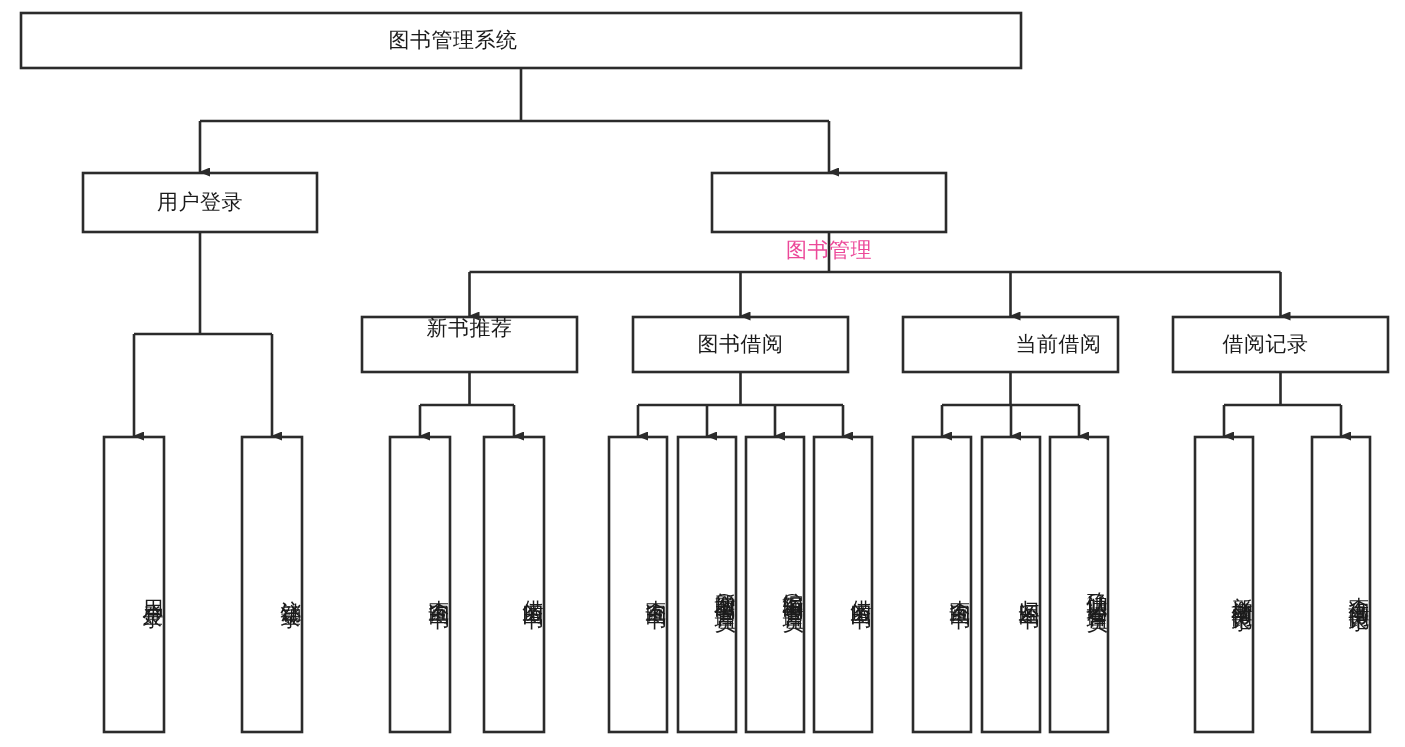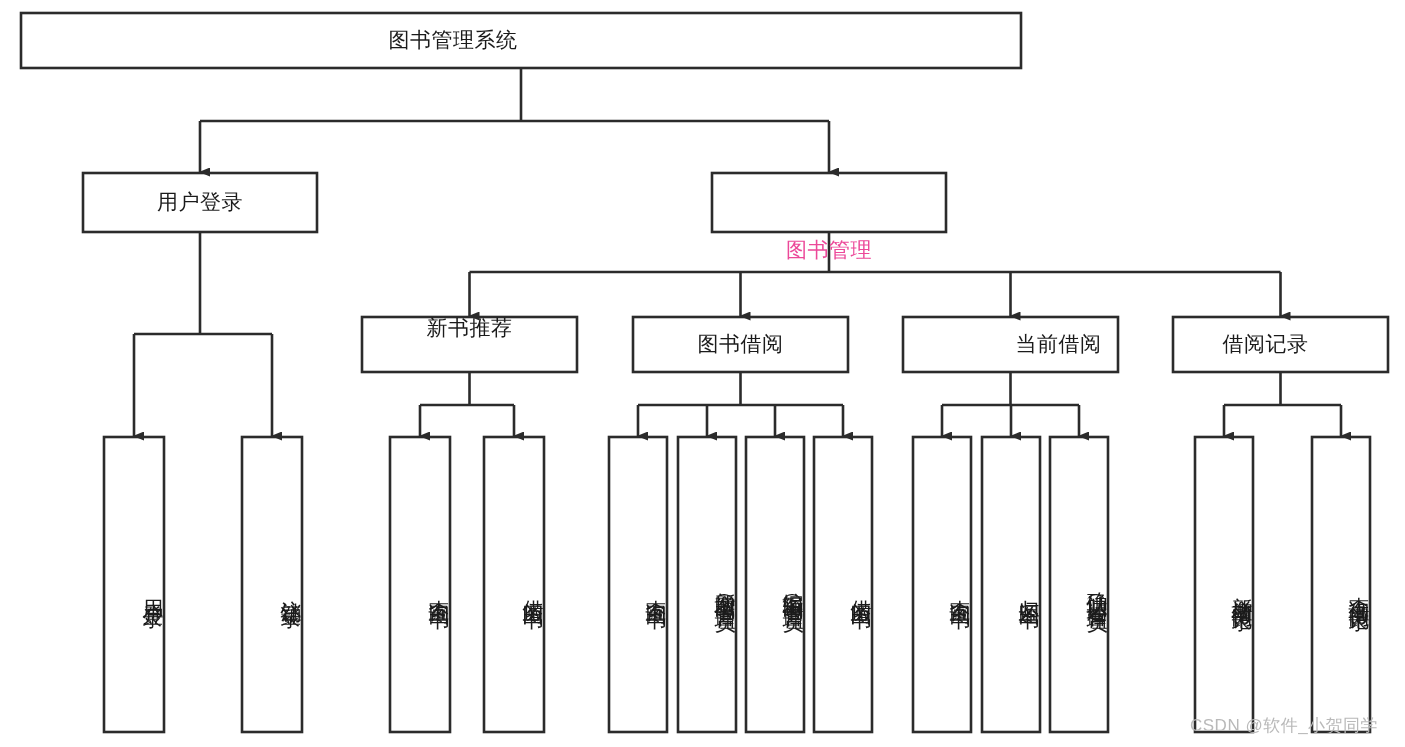--- a/index.html
+++ b/index.html
@@ -140,15 +140,14 @@
       <div class="node-label vertical" style="left: 677px; top: 436px; width: 60px; height: 297px; color: rgb(27, 27, 27);">新增图书（管理员）</div>
       <div class="node-label vertical" style="left: 745px; top: 436px; width: 60px; height: 297px; color: rgb(27, 27, 27);">编辑图书（管理员）</div>
       <div class="node-label vertical" style="left: 813px; top: 436px; width: 60px; height: 297px; color: rgb(27, 27, 27);">借阅图书</div>
       <div class="node-label vertical" style="left: 912px; top: 436px; width: 60px; height: 297px; color: rgb(27, 27, 27);">查询图书</div>
       <div class="node-label vertical" style="left: 981px; top: 436px; width: 60px; height: 297px; color: rgb(27, 27, 27);">归还图书</div>
       <div class="node-label vertical" style="left: 1049px; top: 436px; width: 60px; height: 297px; color: rgb(27, 27, 27);">确认归还（管理员）</div>
       <div class="node-label vertical" style="left: 1194px; top: 436px; width: 60px; height: 297px; color: rgb(27, 27, 27);">新增借阅记录</div>
       <div class="node-label vertical" style="left: 1311px; top: 436px; width: 60px; height: 297px; color: rgb(27, 27, 27);">查询借阅记录</div>
     </div>
 
-  <div class="watermark" style="left: 1190px; top: 714px; color: rgb(185, 185, 185);">CSDN @软件_小贺同学</div>
 
 </div>
 
 </body></html>

